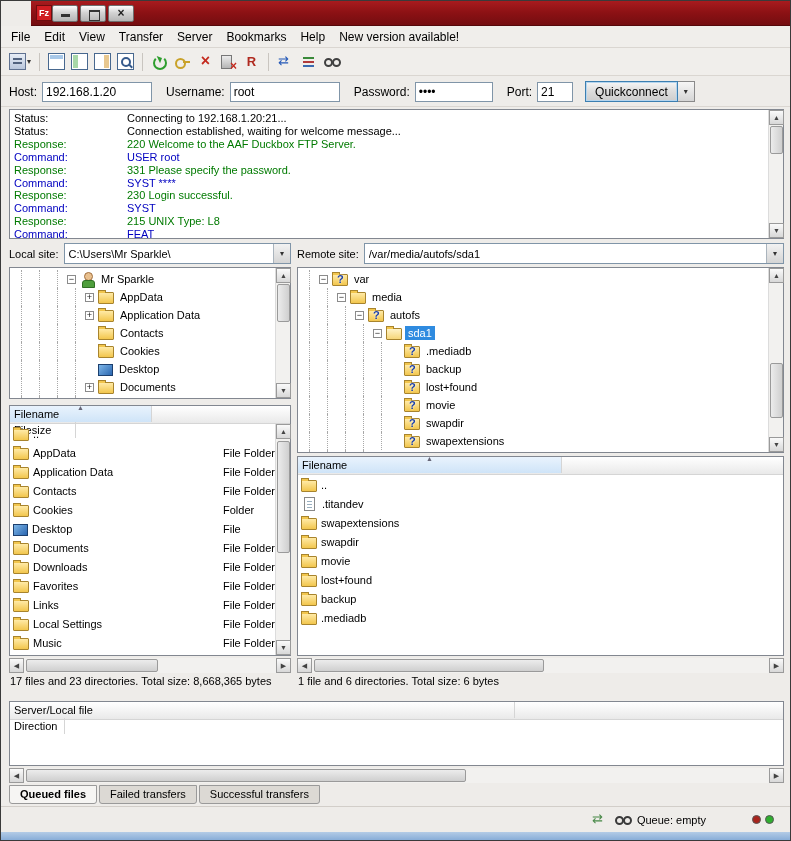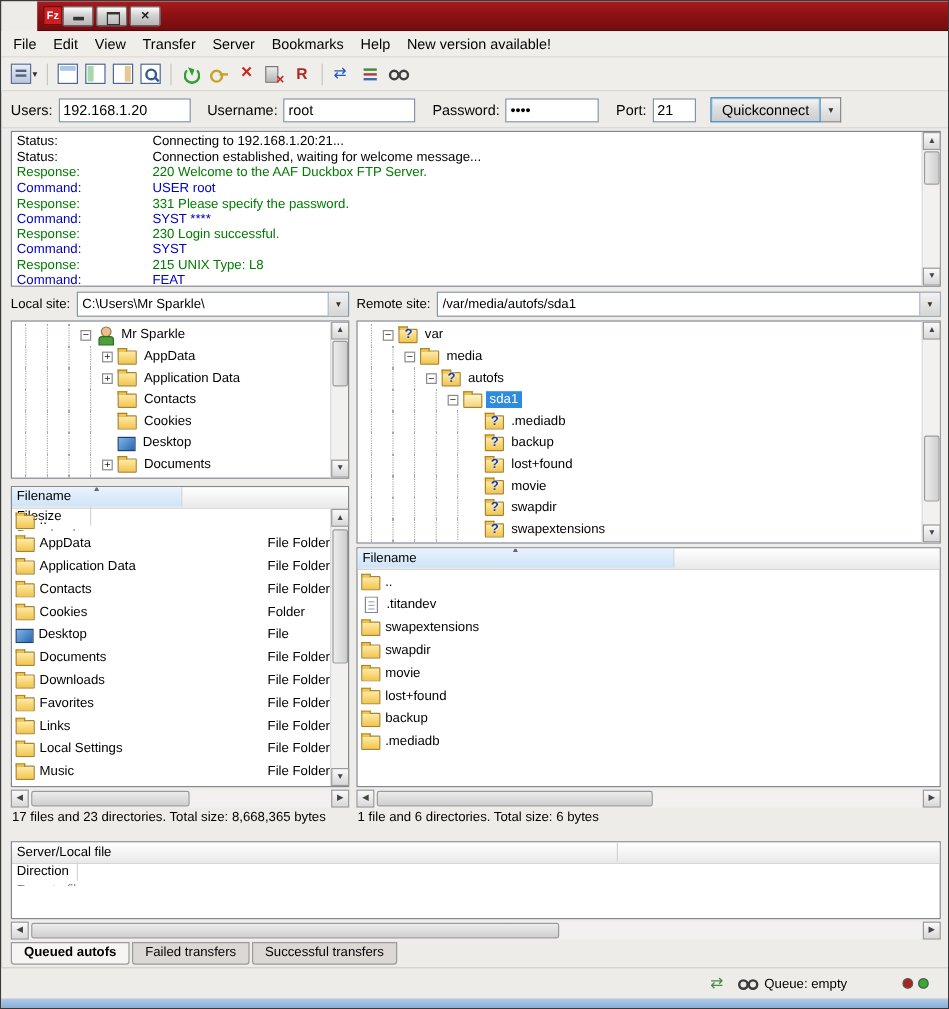--- a/index.html
+++ b/index.html
@@ -200,21 +200,21 @@
       </div>
       <div class="tbtn">
         <span class="g g-compare-list"></span>
       </div>
       <div class="tbtn">
         <span class="g g-binoculars"></span>
       </div>
     </div>
 
   <div class="qcbar">
-    <span class="qc-label">Users:</span>
+    <span class="qc-label">Host:</span>
     <input class="qc-input" style="width: 110px;" value="192.168.1.20">
     <span class="qc-label qc-gap">Username:</span>
     <input class="qc-input" style="width: 110px;" value="root">
     <span class="qc-label qc-gap">Password:</span>
     <input class="qc-input" style="width: 78px;" value="••••">
     <span class="qc-label qc-gap">Port:</span>
     <input class="qc-input" style="width: 36px;" value="21">
     <button class="qc-btn">Quickconnect</button>
     <span class="qc-dd">▾</span>
   </div>
@@ -664,21 +664,21 @@
     </div>
     <div></div>
   </div>
   <div class="hscroll" style="left:8px; top:767px; width:775px;">
     <span class="sb-btn sb-left">◀</span>
     <span class="sb-hthumb" style="left:17px;width:440px;"></span>
     <span class="sb-btn sb-right">▶</span>
   </div>
 
   <div class="tabs">
-    <span class="tab active">Queued autofs</span>
+    <span class="tab active">Queued files</span>
     <span class="tab">Failed transfers</span>
     <span class="tab">Successful transfers</span>
   </div>
 
   <div class="statusbar">
     <span class="sbicon sbi-sync"></span>
     <span class="sbicon sbi-comp"></span>
     <span class="queue-text">Queue: empty</span>
     <span class="led led-red"></span>
     <span class="led led-green"></span>

